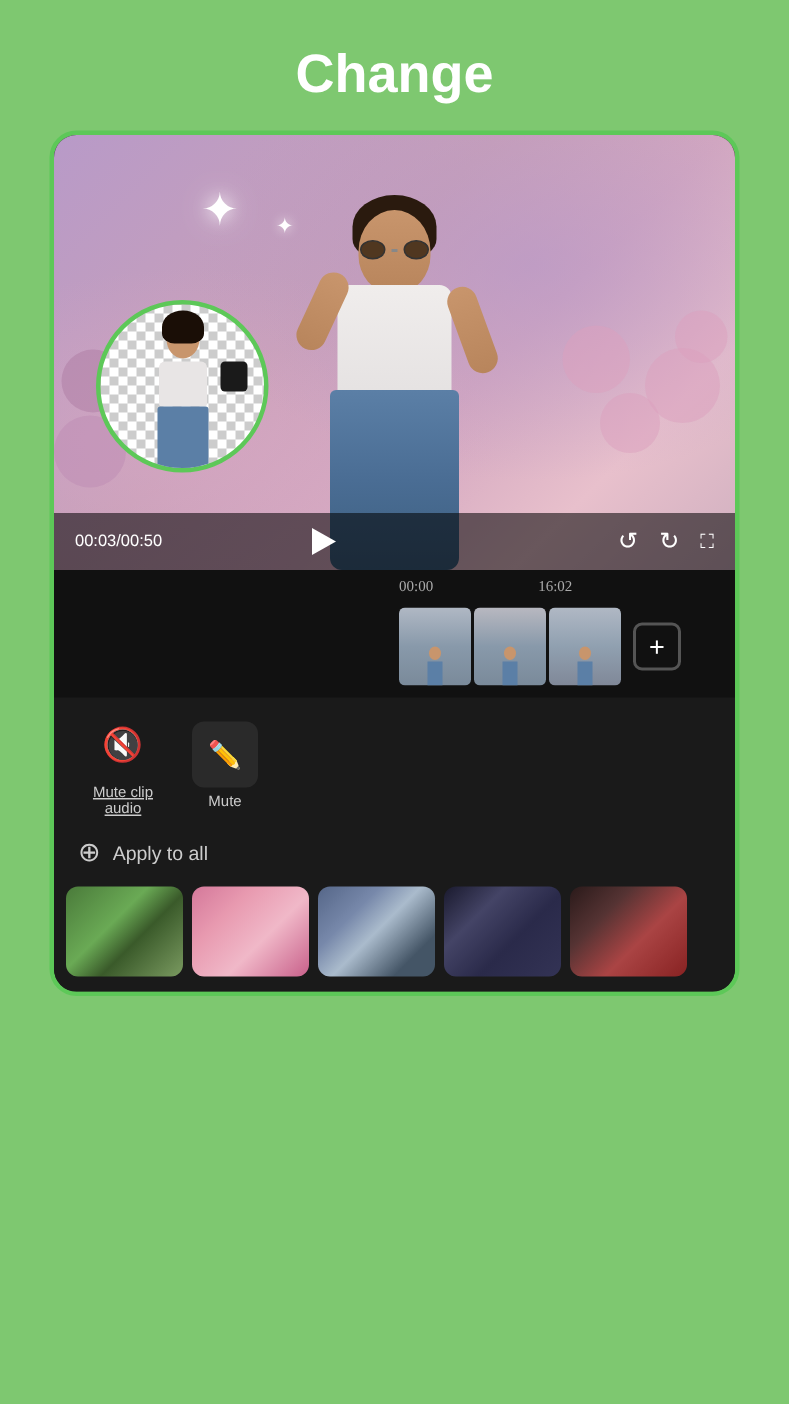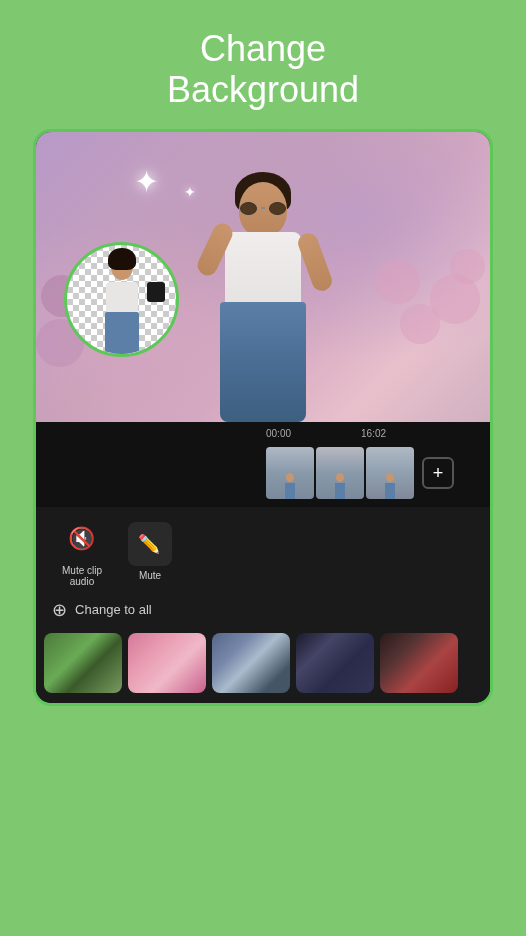--- a/index.html
+++ b/index.html
@@ -12,21 +12,21 @@
       display: flex;
       flex-direction: column;
       align-items: center;
       justify-content: flex-start;
       overflow: hidden;
     }
 
     .header-title {
       color: white;
       font-size: 36px;
-      font-weight: 400;
+      font-weight: 700;
       text-align: center;
       margin-top: 28px;
       margin-bottom: 18px;
       line-height: 1.15;
       text-shadow: none;
     }
 
     .app-card {
       width: 460px;
       background: #1a1a1a;
@@ -224,20 +224,21 @@
 
     .timeline-header {
       display: flex;
       padding: 0 0 4px 230px;
       gap: 70px;
     }
 
     .timeline-time-label {
       color: #aaa;
       font-size: 10px;
+      font-family: Liberation Serif, serif;
     }
 
     .timeline-track {
       display: flex;
       align-items: center;
       padding: 4px 8px 4px 0;
       gap: 0;
       overflow: hidden;
     }
 
@@ -426,21 +427,20 @@
       color: white;
       font-size: 14px;
       text-shadow: 0 0 8px rgba(255,255,255,1);
     }
   </style>
 </head>
 <body>
 
 <div class="header-title">
   <span>Change</span><br>
-  <span>Background</span>
 </div>
 
 <div class="app-card">
 
   <div class="video-preview">
     <div class="video-bg-overlay"></div>
 
     <div class="flower-left-grp">
       <div class="lfc1"></div>
       <div class="lfc2"></div>
@@ -484,20 +484,33 @@
             <div class="cp-hair"></div>
           </div>
           <div class="cp-top"></div>
           <div class="cp-jeans">
             <div class="cp-bag"></div>
           </div>
         </div>
       </div>
     </div>
 
+    <div class="video-controls">
+      <span class="time-display">00:03/00:50</span>
+
+      <div class="play-btn">
+        <div class="play-triangle"></div>
+      </div>
+
+      <div class="control-icons">
+        <span class="ctrl-icon">↺</span>
+        <span class="ctrl-icon">↻</span>
+        <span class="ctrl-icon" style="font-size:13px;">⛶</span>
+      </div>
+    </div>
   </div>
 
   <div class="timeline-area">
     <div class="timeline-header">
       <span class="timeline-time-label">00:00</span>
       <span class="timeline-time-label">16:02</span>
     </div>
     <div class="timeline-track">
       <div class="timeline-thumbs">
 
@@ -534,35 +547,35 @@
       </div>
     </div>
   </div>
 
   <div class="toolbar">
 
     <div class="tool-item">
       <div class="tool-icon-wrap">
         <span style="color:#ccc;font-size:22px;">🔇</span>
       </div>
-      <span class="tool-label" style="white-space:pre-line;">Mute clip
+      <span class="tool-label" style="white-space:pre-line;text-decoration:underline;">Mute clip
 audio</span>
     </div>
 
     <div class="tool-item">
       <div class="tool-icon-box">
         <span style="color:#ccc;font-size:18px;">✏️</span>
       </div>
       <span class="tool-label">Mute</span>
     </div>
   </div>
 
   <div class="apply-row">
     <span style="color:#ccc;font-size:18px;">⊕</span>
-    <span class="apply-label">Change to all</span>
+    <span class="apply-label">Apply to all</span>
   </div>
 
   <div class="bg-thumbnails">
     <div class="bg-thumb bg-1"></div>
     <div class="bg-thumb bg-2"></div>
     <div class="bg-thumb bg-3"></div>
     <div class="bg-thumb bg-4"></div>
     <div class="bg-thumb bg-5"></div>
   </div>
 

